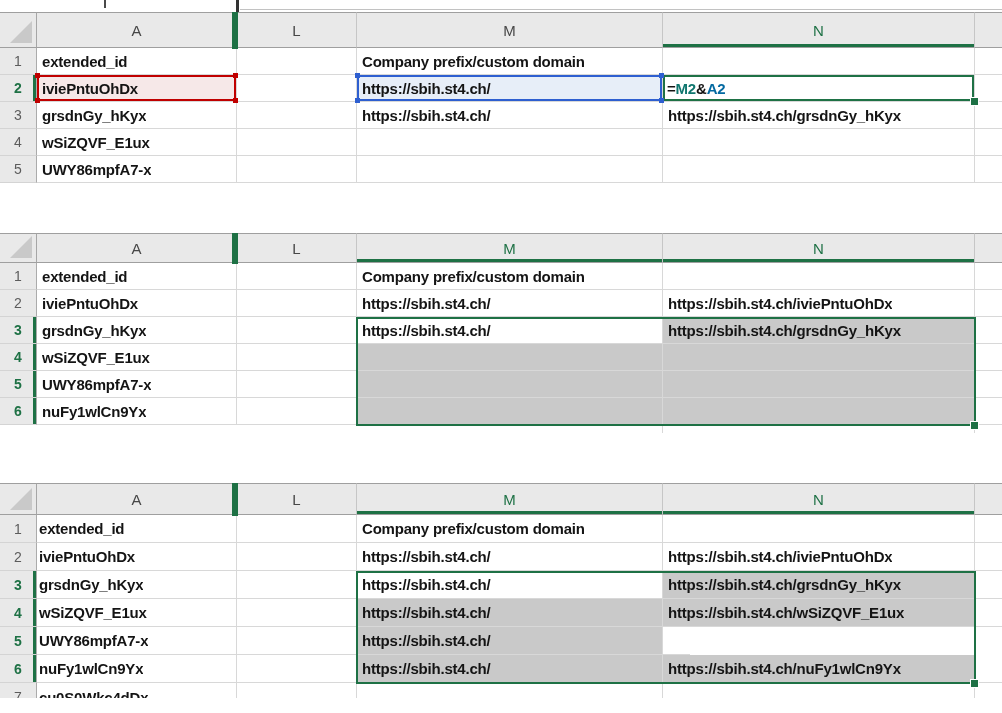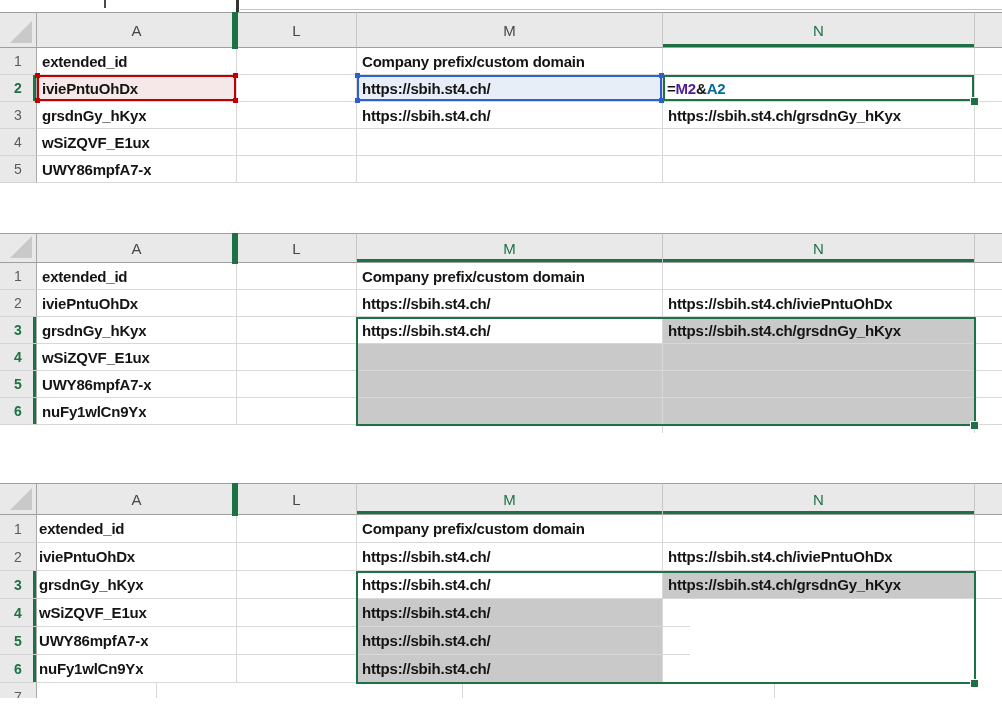--- a/index.html
+++ b/index.html
@@ -47,21 +47,21 @@
     font-size:15px;font-weight:600;color:#141414;letter-spacing:-0.2px;
     display:flex;align-items:center;padding:0 2px 0 5px;white-space:nowrap;overflow:visible;
   }
   .cell .ct{overflow:hidden;white-space:nowrap;text-align:right;}
   #s3 .cell.c-A{padding-left:2px;}
   .cell.sel{background:#C9C9C9;}
   .cell.active{background:#fff;}
   .cell.ref-red{background:#F6E8E8;box-shadow:inset 0 0 0 2px #C00000;z-index:3;}
   .cell.ref-blue{background:#E7EEF8;box-shadow:inset 0 0 0 2px #2E5FD0;z-index:3;}
   .cell.edit{background:#fff;box-shadow:inset 0 0 0 2px #1E7145;z-index:2;padding-left:4px;}
-  .f-k{color:#141414;} .f-b{color:#4c1d95;} .f-r{color:#0369a1;}
+  .f-k{color:#141414;} .f-b{color:#0f766e;} .f-r{color:#0369a1;}
 
   
   .handle{position:absolute;width:5px;height:5px;z-index:6;}
   .handle.red{background:#C00000;} .handle.blue{background:#2E5FD0;}
   .h-tl{left:-2px;top:-2px;} .h-tr{right:-2px;top:-2px;}
   .h-bl{left:-2px;bottom:-2px;} .h-br{right:-2px;bottom:-2px;}
 
   
   .sel-rect{position:absolute;border:2px solid #1E7145;z-index:5;pointer-events:none;box-sizing:border-box;}
   #s2 .sel-rect{left:356px;top:84px;width:620px;height:109px;}
@@ -331,20 +331,23 @@
     </div>
     <div class="row">
       <div class="rh sel">4</div>
       <div class="cell c-A">
         <span class="ct">wSiZQVF_E1ux</span>
       </div>
       <div class="cell c-L"></div>
       <div class="cell c-M sel">
         <span class="ct">https://sbih.st4.ch/</span>
       </div>
+      <div class="cell c-N sel">
+        <span class="ct">https://sbih.st4.ch/wSiZQVF_E1ux</span>
+      </div>
       <div class="cell c-x"></div>
     </div>
     <div class="row">
       <div class="rh sel">5</div>
       <div class="cell c-A">
         <span class="ct">UWY86mpfA7-x</span>
       </div>
       <div class="cell c-L"></div>
       <div class="cell c-M sel">
         <span class="ct">https://sbih.st4.ch/</span>
@@ -352,23 +355,29 @@
       <div class="cell c-x"></div>
     </div>
     <div class="row">
       <div class="rh sel">6</div>
       <div class="cell c-A">
         <span class="ct">nuFy1wlCn9Yx</span>
       </div>
       <div class="cell c-L"></div>
       <div class="cell c-M sel">
         <span class="ct">https://sbih.st4.ch/</span>
+      </div>
+      <div class="cell c-N sel">
+        <span class="ct">https://sbih.st4.ch/nuFy1wlCn9Yx</span>
       </div>
       <div class="cell c-x"></div>
     </div>
     <div class="row partial">
       <div class="rh">7</div>
+      <div class="cell c-A">
+        <span class="ct">cu0S0Wkc4dDx</span>
+      </div>
       <div class="cell c-L"></div>
       <div class="cell c-M"></div>
       <div class="cell c-N"></div>
       <div class="cell c-x"></div>
     </div>
   </div>
 
 </body></html>

